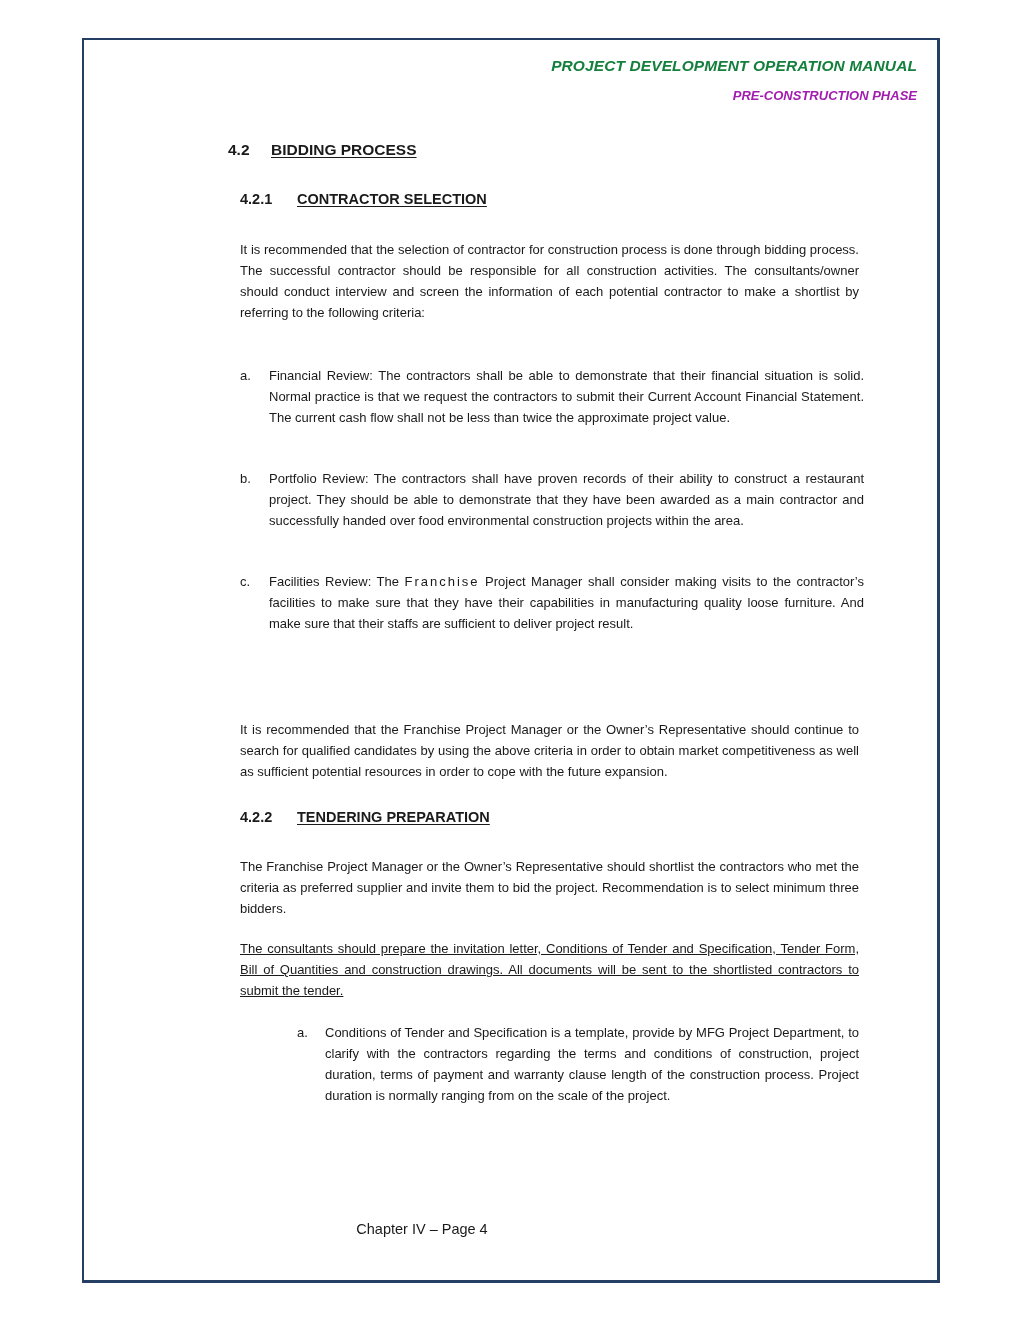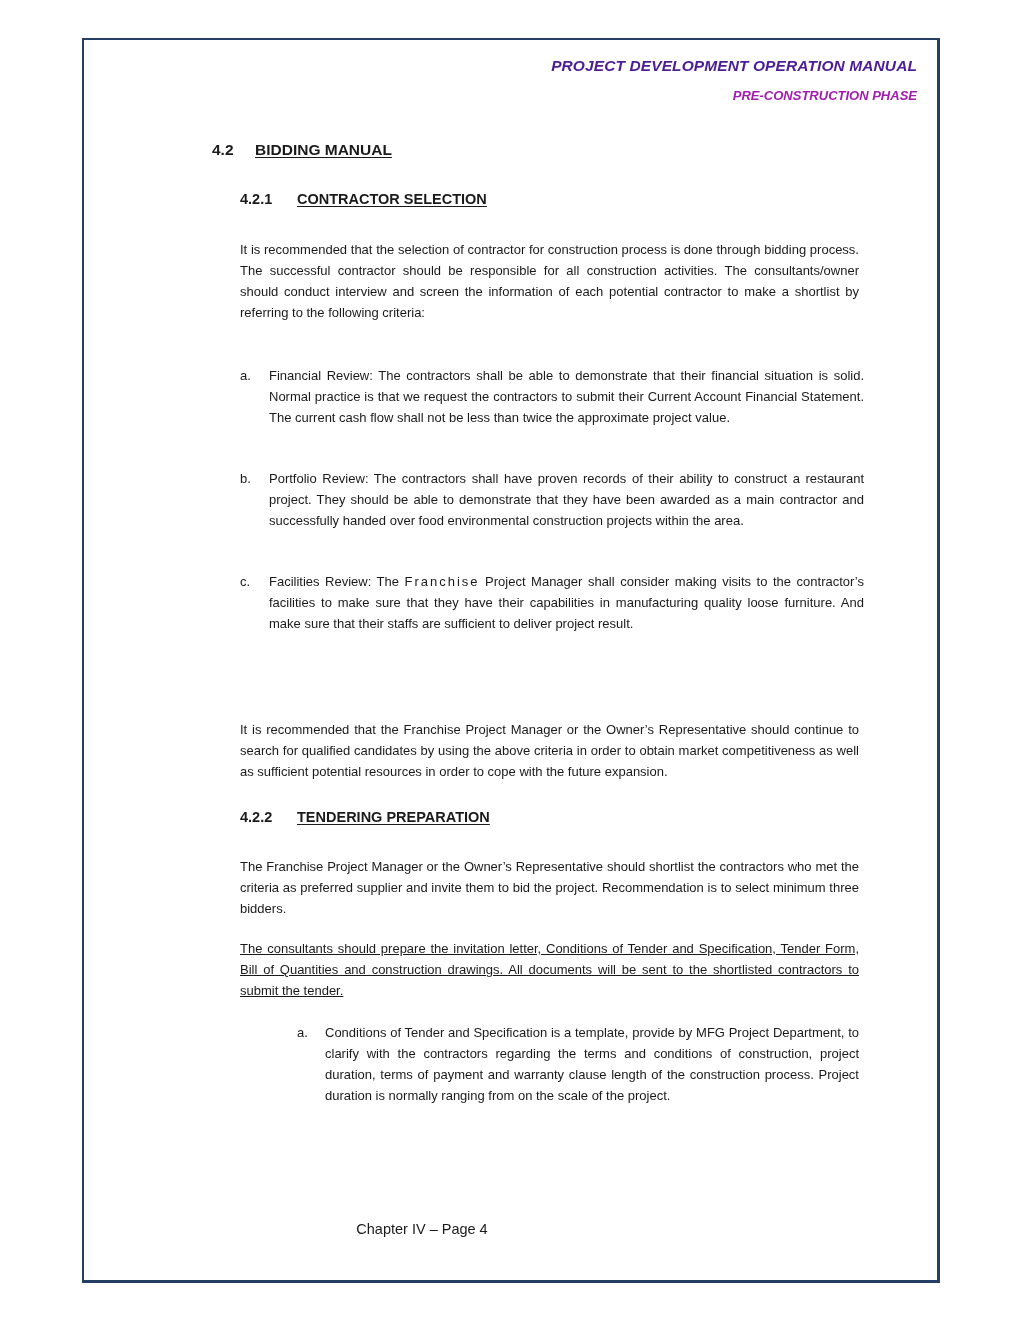--- a/index.html
+++ b/index.html
@@ -1,26 +1,26 @@
 <!DOCTYPE html>
 <html><head>
 <meta charset="utf-8">
 <style>
   html, body { margin: 0; padding: 0; background: #ffffff; }
   body { width: 1020px; height: 1320px; position: relative; overflow: hidden;
          font-family: "Liberation Sans Narrow", "Liberation Sans", sans-serif; color: #1a1a1a; }
   .frame { position: absolute; left: 82px; top: 38px; width: 853px; height: 1240px;
            border: 2px solid #243f63; border-right-width: 3px; border-bottom-width: 3px; }
   .hdr-title { position: absolute; right: 103px; top: 57px; font-size: 15.5px; font-weight: bold;
-               font-style: italic; color: #4c1d95; letter-spacing: 0.1px; }
+               font-style: italic; color: #15803d; letter-spacing: 0.1px; }
   .hdr-sub { position: absolute; right: 103px; top: 88px; font-size: 13px; font-weight: bold;
              font-style: italic; color: #a21caf; }
   .txt { font-size: 13px; line-height: 21px; }
   .h2 { position: absolute; left: 212px; top: 141px; font-size: 15.5px; font-weight: bold; }
-  .h2 .num { display: inline-block; width: 43px; }
+  .h2 .num { display: inline-block; width: 43px; margin-left: 16px; }
   .h3 { position: absolute; left: 240px; font-size: 14.5px; font-weight: bold; }
   .h3 .num { display: inline-block; width: 57px; }
   .u { text-decoration: underline; text-underline-offset: 2px; }
   .para { position: absolute; left: 240px; width: 619px; text-align: justify; }
   .item { position: absolute; left: 240px; width: 624px; }
   .item .lbl { position: absolute; left: 0; top: 0; }
   .item .body { margin-left: 29px; text-align: justify; }
   .item2 { position: absolute; left: 297px; width: 562px; }
   .item2 .lbl { position: absolute; left: 0; top: 0; }
   .item2 .body { margin-left: 28px; text-align: justify; }
@@ -30,21 +30,21 @@
 </style>
 </head>
 <body>
 
 <div class="frame"></div>
 
 <div class="hdr-title">PROJECT DEVELOPMENT OPERATION MANUAL</div>
 <div class="hdr-sub">PRE-CONSTRUCTION PHASE</div>
 
 <div class="h2">
-  <span class="num">4.2</span><span class="u">BIDDING MANUAL</span>
+  <span class="num">4.2</span><span class="u">BIDDING PROCESS</span>
 </div>
 
 <div class="h3" style="top:191px;">
   <span class="num">4.2.1</span><span class="u">CONTRACTOR SELECTION</span>
 </div>
 
 <div class="para txt" style="top:239px;">It is recommended that the selection of contractor for construction process is done through bidding process. The successful contractor should be responsible for all construction activities. The consultants/owner should conduct interview and screen the information of each potential contractor to make a shortlist by referring to the following criteria:</div>
 
 <div class="item txt" style="top:365px;">
   <span class="lbl">a.</span>

